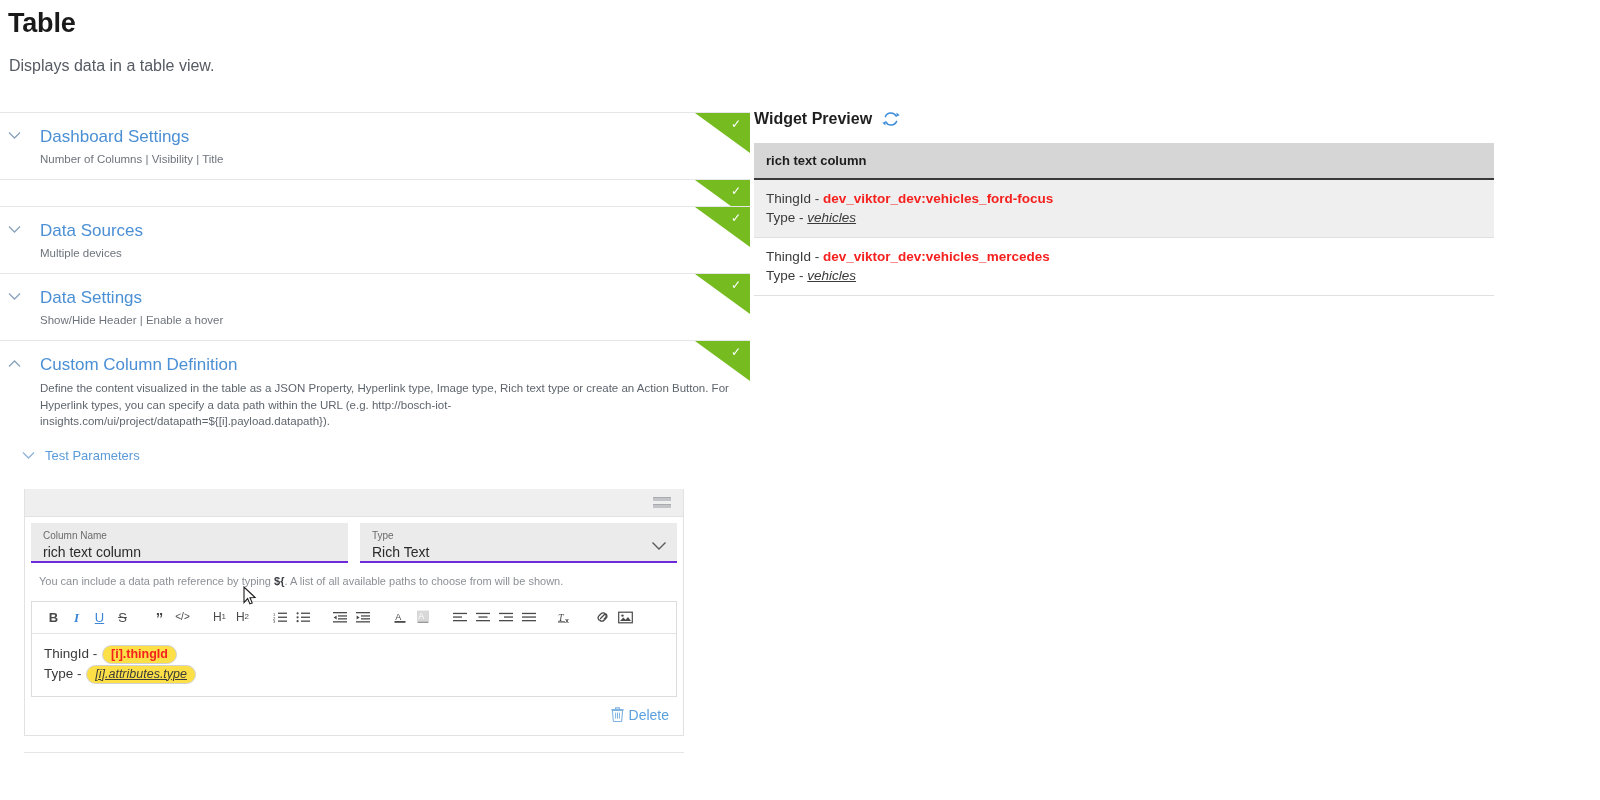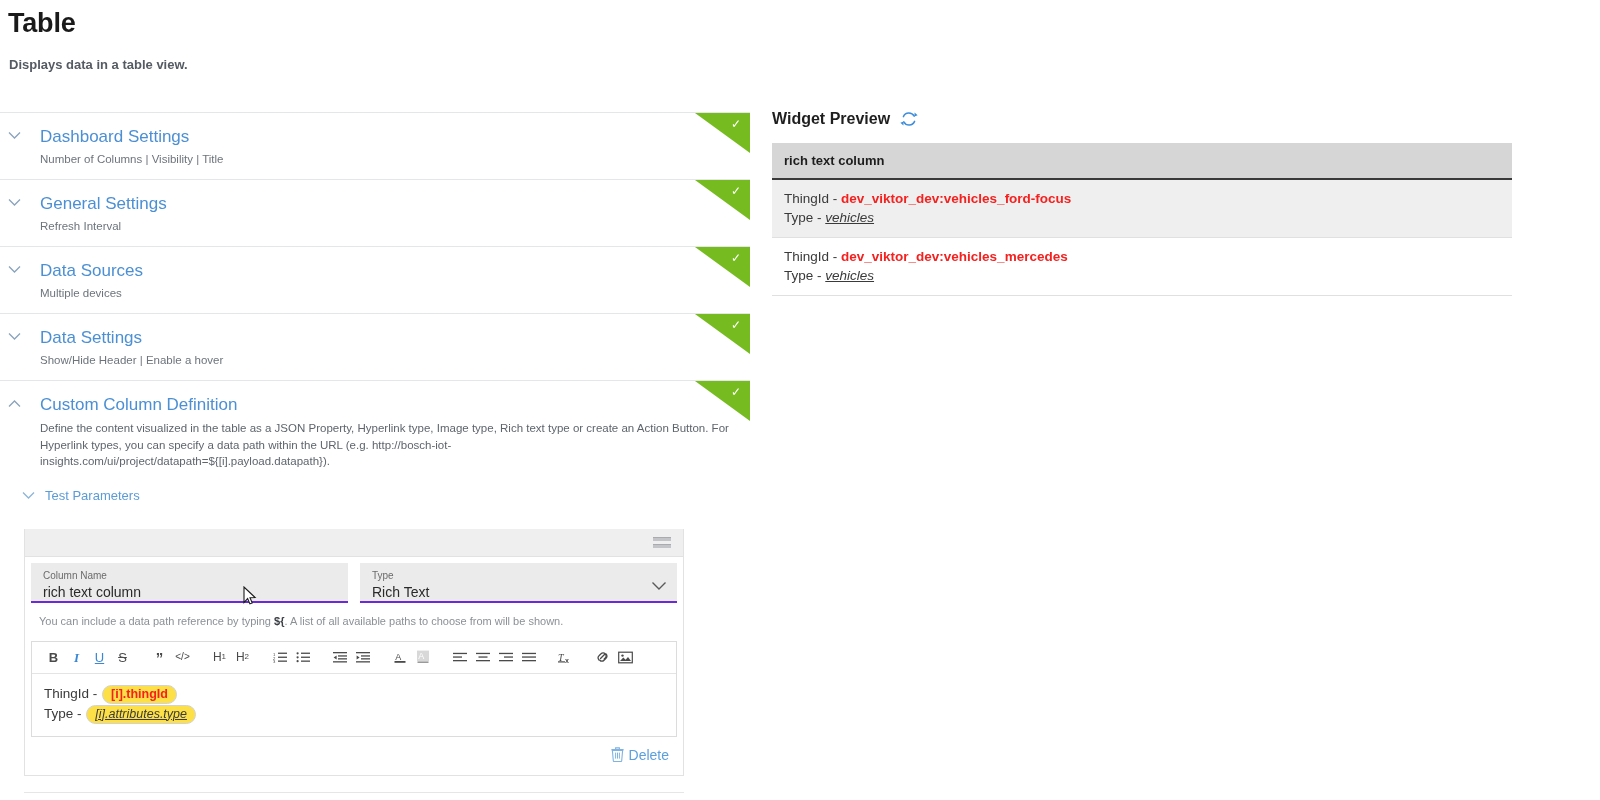--- a/index.html
+++ b/index.html
@@ -14,21 +14,21 @@
   .page { position: relative; width: 1600px; height: 800px; }
 
   
   .doc-title {
     position: absolute; left: 8px; top: 8px;
     font-size: 27px; font-weight: bold; color: #1a1a1a;
     letter-spacing: -0.2px;
   }
   .doc-sub {
     position: absolute; left: 9px; top: 57px;
-    font-size: 13px; color: #555b63; font-weight: bold;
+    font-size: 16px; color: #555b63;
   }
 
   
   .left-col {
     position: absolute; left: 0; top: 112px; width: 750px;
   }
 
   .acc {
     position: relative;
     border-top: 1px solid #e4e6e8;
@@ -171,21 +171,21 @@
   .delete-btn svg { display:block; }
 
   .add-col {
     width: 660px; margin: 16px 0 0 24px;
     display: flex; justify-content: center; align-items: center; gap: 8px;
     color: #5ba0dd; font-size: 15px; cursor: pointer;
     border-top: 1px solid #e6e6e6; padding-top: 14px;
   }
 
   
-  .right-col { position: absolute; left: 772px; top: 110px; width: 824px; }
+  .right-col { position: absolute; left: 754px; top: 110px; width: 824px; }
   .wp-title-row { display: flex; align-items: center; gap: 10px; }
   .wp-title { font-size: 16px; font-weight: bold; color: #1f1f1f; }
   .refresh-icon { color: #3d8ddb; display: flex; align-items: center; cursor: pointer; }
 
   .wp-table { margin-top: 15px; width: 740px; }
   .wp-th {
     background: #d6d6d6; color: #1d1d1d; font-weight: bold;
     font-size: 13px; padding: 10px 12px;
     border-bottom: 2px solid #3a3a3a;
   }
@@ -227,31 +227,20 @@
           <div class="acc-title">Dashboard Settings</div>
           <div class="acc-desc">Number of Columns | Visibility | Title</div>
         </div>
       </div>
     </div>
 
     <div class="acc">
       <div class="corner">
         <i></i>
           <span class="tick">✓</span>
-      </div>
-      <div class="acc-head">
-        <span class="chev">
-          <svg width="13" height="9" viewBox="0 0 13 9">
-              <path d="M1 1.5L6.5 7 12 1.5" stroke="#8aa3bb" stroke-width="1.3" fill="none"></path>
-            </svg>
-        </span>
-        <div>
-          <div class="acc-title">General Settings</div>
-          <div class="acc-desc">Refresh Interval</div>
-        </div>
       </div>
     </div>
 
     <div class="acc">
       <div class="corner">
         <i></i>
           <span class="tick">✓</span>
       </div>
       <div class="acc-head">
         <span class="chev">

